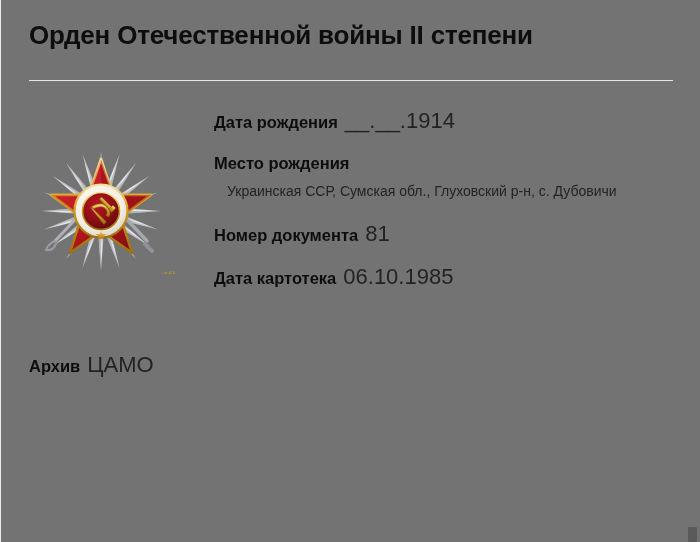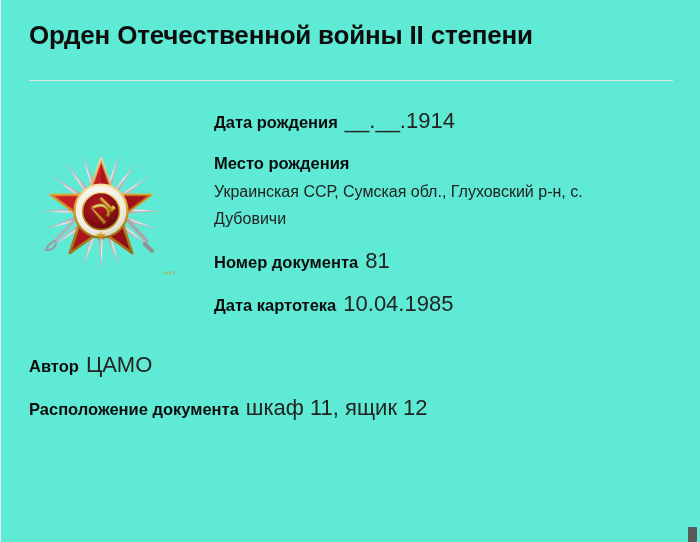--- a/index.html
+++ b/index.html
@@ -12,21 +12,21 @@
     height: 542px;
     background: #ffffff;
     font-family: "Liberation Sans", "DejaVu Sans", sans-serif;
     color: #1a1a1a;
     overflow: hidden;
   }
   .page {
     position: relative;
     width: 700px;
     height: 542px;
-    background: #5eead4;
+    background: #737373;
     border-left: 1px solid #ececec;
     box-sizing: border-box;
     overflow: hidden;
     text-decoration: underline;
   }
 
   
   .title {
     position: absolute;
     left: 28px;
@@ -89,22 +89,23 @@
   }
   .val {
     font-weight: normal;
     font-size: 22px;
     color: #232323;
     margin-left: 7px;
   }
   .val-block {
     display: block;
     font-weight: normal;
-    font-size: 16px;
+    font-size: 14px;
     color: #232323;
+    margin-left: 13px;
     margin-top: 2px;
     line-height: 27px;
     max-width: 430px;
   }
 
   
   .scrollbar-thumb {
     position: absolute;
     right: 3px;
     top: 527px;
@@ -232,34 +233,31 @@
     <div class="row">
       <span class="lbl">Место рождения</span>
       <span class="val-block">Украинская ССР, Сумская обл., Глуховский р-н, с. Дубовичи</span>
     </div>
 
     <div class="row">
       <span class="lbl">Номер документа</span><span class="val">81</span>
     </div>
 
     <div class="row">
-      <span class="lbl">Дата картотека</span><span class="val">10.04.1985</span>
+      <span class="lbl">Дата картотека</span><span class="val">06.10.1985</span>
     </div>
 
   </div>
 
   <div class="fields-full">
 
 
     <div class="row">
-      <span class="lbl">Автор</span><span class="val">ЦАМО</span>
-    </div>
-
-
-    <div class="row">
-      <span class="lbl">Расположение документа</span><span class="val">шкаф 11, ящик 12</span>
-    </div>
+      <span class="lbl">Архив</span><span class="val">ЦАМО</span>
+    </div>
+
+
 
   </div>
 
   <div class="scrollbar-thumb"></div>
 
 </div>
 
 </body></html>

